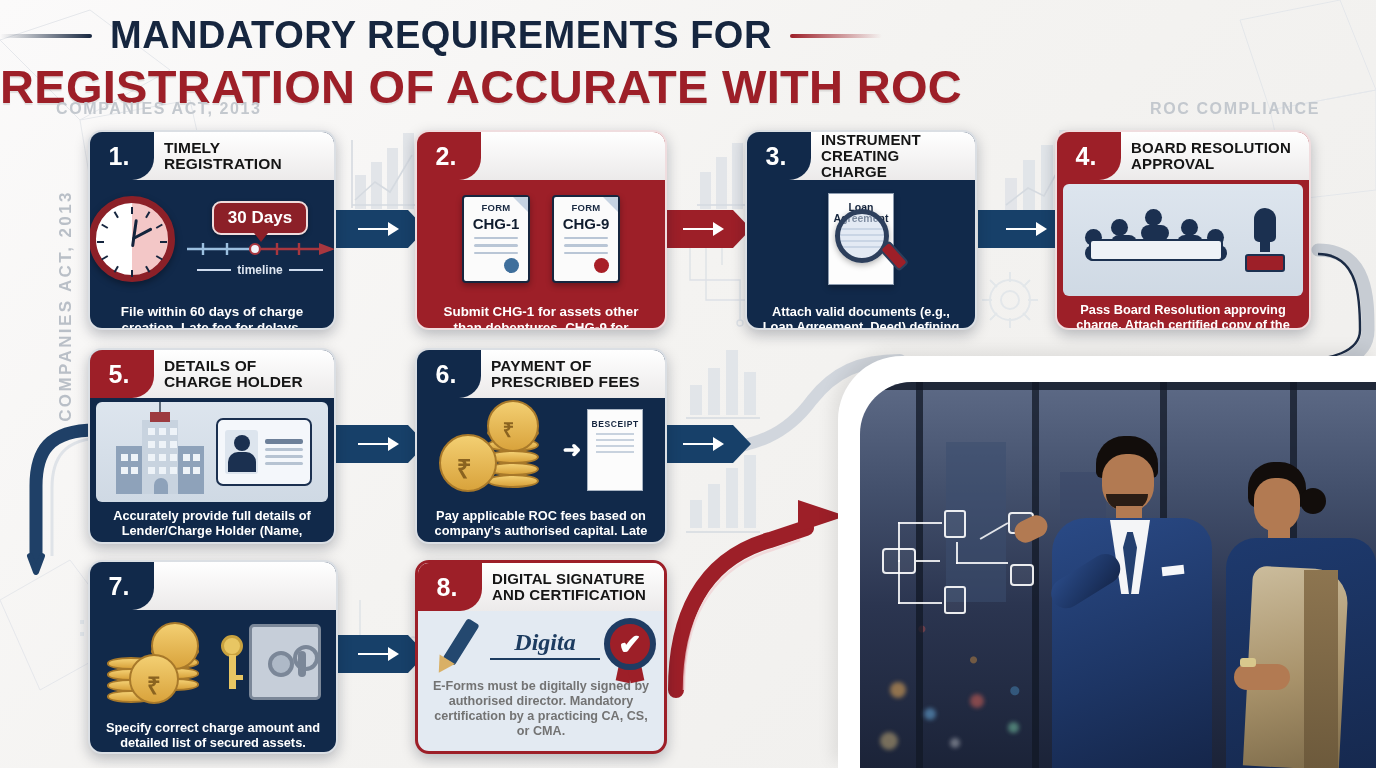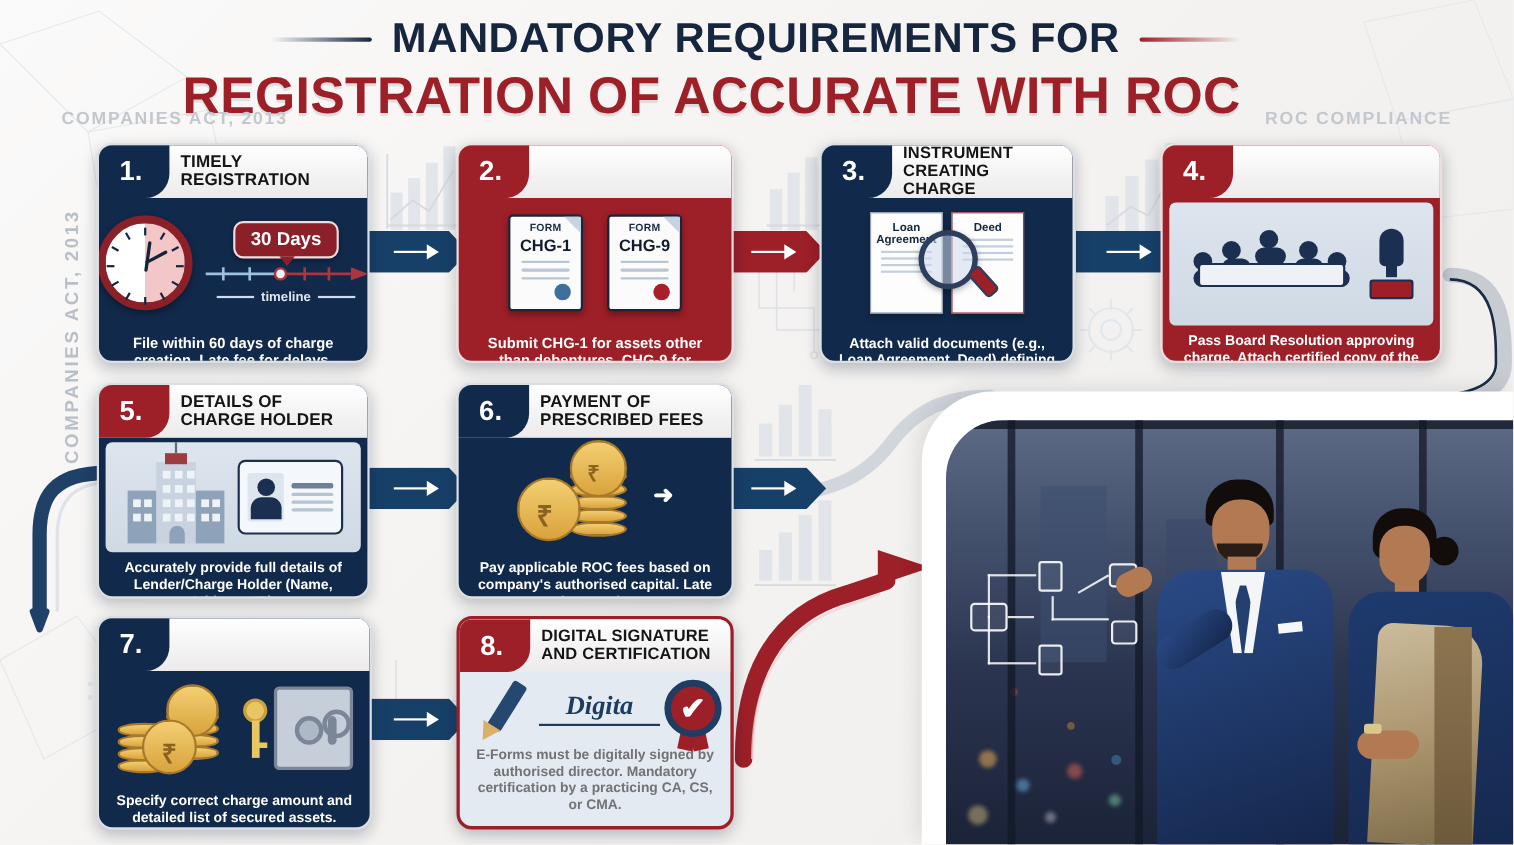--- a/index.html
+++ b/index.html
@@ -29,21 +29,21 @@
     transform-origin: center center;
     font-size: 17px;
     letter-spacing: 2.4px;
     font-weight: 700;
     color: #b9bfc7;
     text-align: center;
     white-space: nowrap;
   }
 
   
-  .title-wrap { position:absolute; left:0; top:14px; width:1128px; text-align:right; }
+  .title-wrap { position:absolute; left:0; top:14px; width:1128px; text-align:left; }
   .title-line1 {
     font-size: 38px; font-weight: 800; letter-spacing: .5px;
     color: #16263f; display:inline-flex; align-items:center; gap:18px;
     text-shadow: 0 1px 0 rgba(255,255,255,.7);
   }
   .title-line1 .rule { display:block; width:92px; height:4px; border-radius:2px; }
   .rule.navy { background: linear-gradient(90deg,rgba(22,38,63,0) 0%, #16263f 100%); }
   .rule.red  { background: linear-gradient(90deg,#9d1f28 0%, rgba(157,31,40,0) 100%); }
   .title-line2 {
     margin-top: 2px;
@@ -500,35 +500,30 @@
 CREATING CHARGE</div>
     </div>
     <div class="card-art" style="gap:8px;position:relative;">
       <div class="paper">
         <div class="ptitle">Loan Agreement</div>
         <i class="pln"></i>
           <i class="pln"></i>
           <i class="pln"></i>
           <i class="pln"></i>
       </div>
-      <div class="paper redged">
-        <div class="ptitle">Deed</div>
-        <i class="pln"></i>
-          <i class="pln"></i>
-          <i class="pln"></i>
-          <i class="pln"></i>
-      </div>
       <div class="magnify"></div>
     </div>
     <div class="card-desc" style="font-size:12.8px;">Attach valid documents (e.g., Loan Agreement, Deed) defining terms &amp; assets.</div>
   </div>
 
   <div class="card red" style="left:1055px;top:130px;width:256px;height:200px;">
     <div class="card-head">
       <div class="num-badge red">4.</div>
+      <div class="card-title tight">BOARD RESOLUTION
+APPROVAL</div>
     </div>
     <div class="card-art lightpanel" style="gap:14px;">
       <div class="board">
         <i class="seat" style="left:4px;  top:32px;"></i>
         <i class="seat" style="left:30px; top:22px;"></i>
         <i class="seat" style="left:64px; top:12px;"></i>
         <i class="seat" style="left:100px;top:22px;"></i>
         <i class="seat" style="left:126px;top:32px;"></i>
         <i class="seat" style="left:4px;  top:48px;width:24px;height:16px;border-radius:8px;"></i>
         <i class="seat" style="left:30px; top:38px;width:26px;height:16px;border-radius:8px;"></i>
@@ -609,20 +604,27 @@
         <i class="coin" style="width:52px;height:14px;left:48px;top:58px;border-radius:26px/7px;"></i>
         <i class="coin" style="width:52px;height:14px;left:48px;top:46px;border-radius:26px/7px;"></i>
         <i class="coin" style="width:52px;height:14px;left:48px;top:34px;border-radius:26px/7px;"></i>
         <i class="coin" style="width:52px;height:14px;left:48px;top:22px;border-radius:26px/7px;"></i>
         <i class="coin" style="width:52px;height:52px;left:48px;top:-4px;display:flex;align-items:center;justify-content:center;"></i>
         <span style="position:absolute;left:64px;top:12px;font-size:20px;font-weight:800;color:#8a6320;">₹</span>
         <i class="coin bigcoin"></i>
         <span style="position:absolute;left:18px;top:46px;font-size:26px;font-weight:800;color:#8a6320;z-index:6;">₹</span>
       </div>
       <span class="arrow-white">➜</span>
+      <div class="receipt">
+        <div class="rt">BESCEIPT</div>
+        <i class="rl"></i>
+          <i class="rl"></i>
+          <i class="rl"></i>
+          <i class="rl"></i>
+      </div>
     </div>
     <div class="card-desc" style="font-size:12.8px;">Pay applicable ROC fees based on company's authorised capital. Late fees apply.</div>
   </div>
 
   <div class="card navy" style="left:88px;top:560px;width:250px;height:194px;">
     <div class="card-head">
       <div class="num-badge navy">7.</div>
     </div>
     <div class="card-art" style="height:104px;gap:6px;">
       <div class="coinstack" style="width:110px;">

